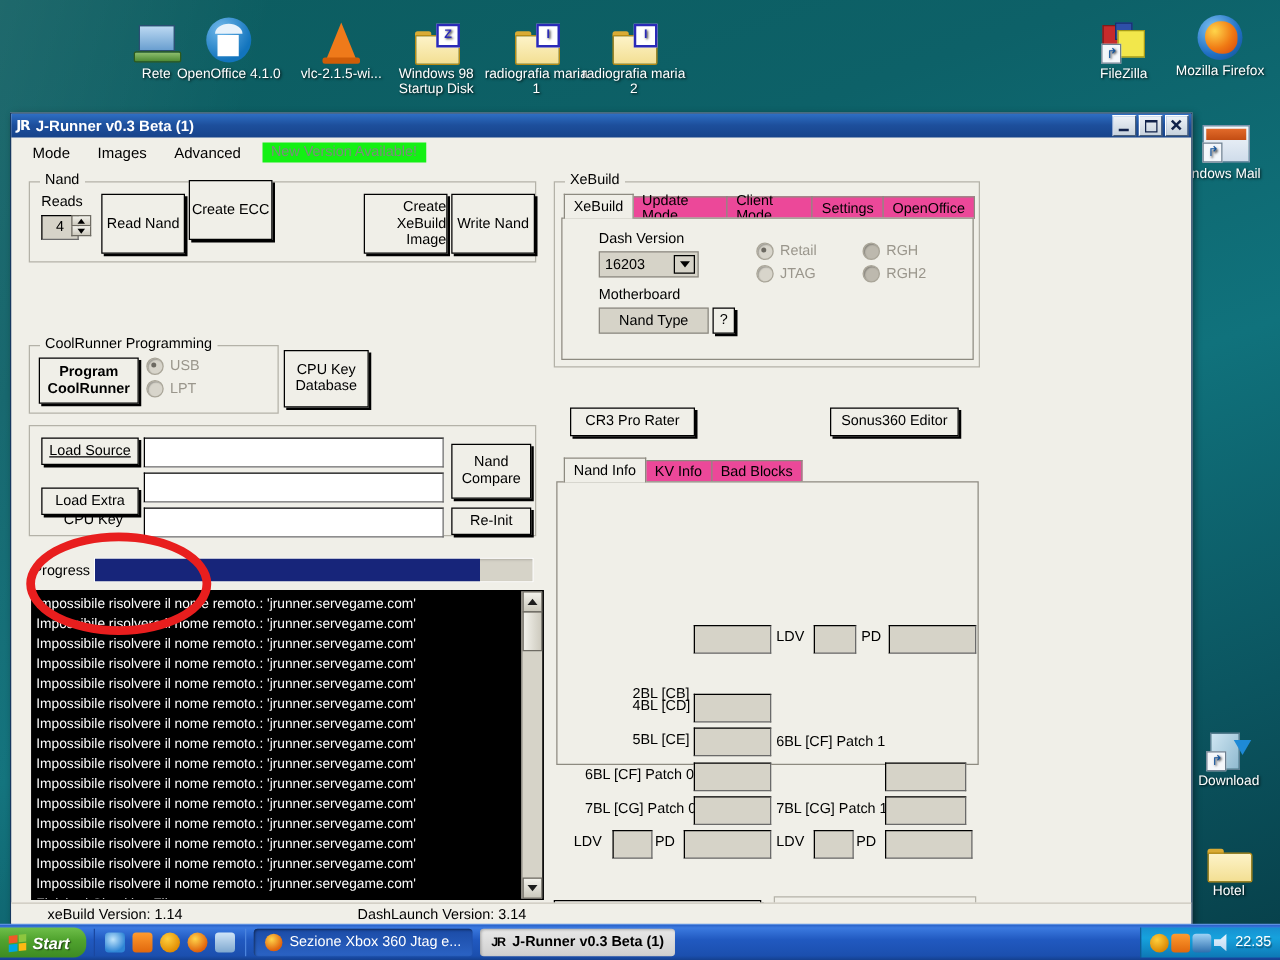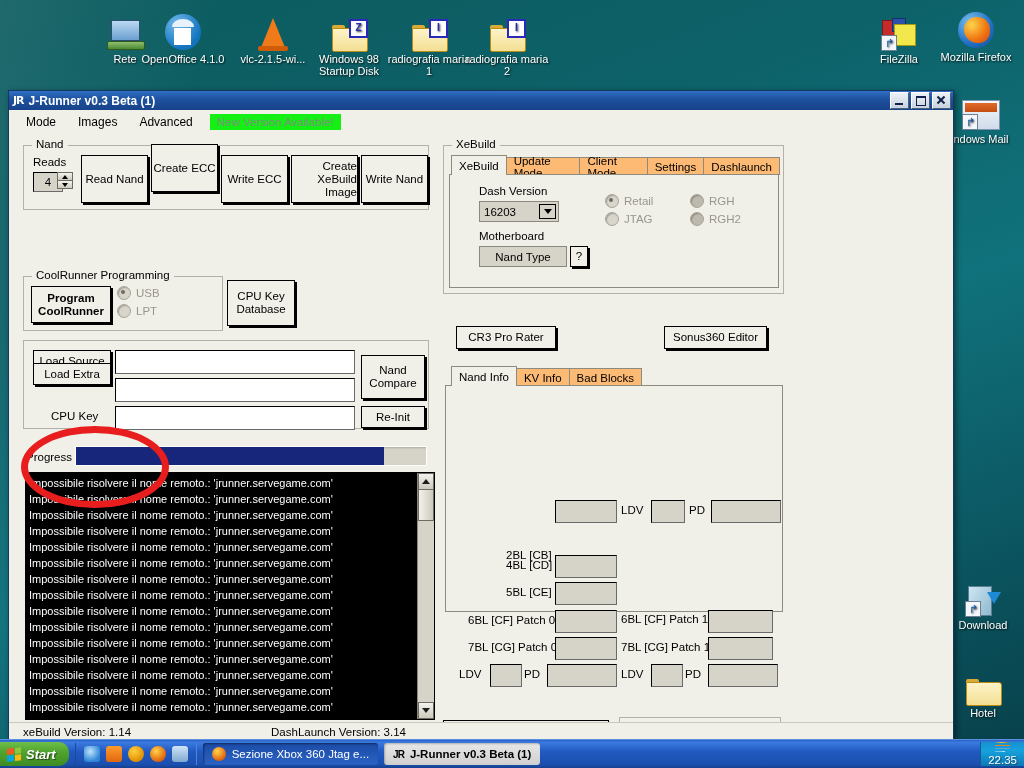--- a/index.html
+++ b/index.html
@@ -93,21 +93,21 @@
     font-size:11.5px;padding:1px 3px;color:#000;display:flex;align-items:center;}
   .ro{background:#d6d3c8;}
   .lab{position:absolute;font-size:11.5px;color:#000;}
   .radio{display:flex;align-items:center;gap:5px;font-size:11.5px;color:#9a968c;}
   .rdot{width:12px;height:12px;border-radius:50%;background:#d8d5cb;border:1px solid #a9a598;
     box-shadow:inset 1px 1px 1px rgba(0,0,0,.25);position:relative;}
   .rdot.on:after{content:"";position:absolute;left:3px;top:3px;width:4px;height:4px;border-radius:50%;background:#6d6a62;}
   .rdot.dk{background:#bdb9ae;}
   .tabstrip{display:flex;align-items:flex-end;height:19px;gap:0;padding-left:2px;}
   .tab{height:17px;padding:0 7px;font-size:11.5px;display:flex;align-items:center;
-    background:#fdba74;border:1px solid #8d8a80;border-bottom:none;color:#000;margin-right:-1px;}
+    background:#ec4899;border:1px solid #8d8a80;border-bottom:none;color:#000;margin-right:-1px;}
   .tab.sel{height:19px;background:#f0efe8;border-color:#8d8a80;position:relative;z-index:2;}
   .combo{background:#d6d3c8;border:1px solid #8b8880;display:flex;align-items:center;
     font-size:11.5px;padding-left:4px;color:#000;position:relative;}
   .combo .arr{position:absolute;right:2px;top:2px;bottom:2px;width:15px;background:#d6d3c8;border:1px solid #000;
     display:flex;align-items:center;justify-content:center;}
   .combo .arr:after{content:"";border-left:4px solid transparent;border-right:4px solid transparent;border-top:5px solid #000;}
   #console{position:absolute;background:#000;border:1px solid #000;overflow:hidden;}
   #console .lines{position:absolute;inset:2px 17px 2px 3px;color:#fff;
     font-family:Liberation Sans, sans-serif;font-size:11px;line-height:16px;white-space:nowrap;}
   .sbar{position:absolute;right:0;top:0;bottom:0;width:16px;background:#d6d3c8;border-left:1px solid #8b8880;}
@@ -131,21 +131,21 @@
     text-shadow:1px 1px 1px rgba(0,0,0,.55);}
   .flag{width:14px;height:13px;display:grid;grid-template-columns:1fr 1fr;grid-template-rows:1fr 1fr;gap:1px;transform:skewY(-6deg);}
   .flag i{display:block;}
   #qlaunch{display:flex;align-items:center;gap:6px;padding:0 8px;border-left:1px solid #1a47a0;border-right:1px solid #4b84dd;height:22px;}
   .qi{width:16px;height:16px;border-radius:3px;}
   .task{height:22px;margin-left:6px;padding:0 9px;display:flex;align-items:center;gap:6px;
     font-size:11.5px;color:#fff;border-radius:3px;max-width:175px;overflow:hidden;white-space:nowrap;}
   .task.a{background:linear-gradient(#1b4ba6,#2b63c4);box-shadow:inset 1px 1px 2px rgba(0,0,0,.45);}
   .task.b{background:linear-gradient(#e8e8e8,#cfcfcf);color:#000;font-weight:bold;box-shadow:inset 1px 1px 2px rgba(0,0,0,.25);}
   #tray{margin-left:auto;height:24px;display:flex;align-items:center;gap:2px;padding:0 7px;
-    background:linear-gradient(#1790d0 0%,#16a2dd 35%,#0d78b5 100%);border-left:1px solid #0c5f96;flex-direction:column;}
+    background:linear-gradient(#1790d0 0%,#16a2dd 35%,#0d78b5 100%);border-left:1px solid #0c5f96;}
   #tray .t{width:15px;height:15px;border-radius:3px;}
   #clock{color:#fff;font-size:11.5px;text-shadow:1px 1px 1px rgba(0,0,0,.4);}
 </style>
 </head>
 <body>
 
 <div id="desktop">
 
 
   <div class="dicon" style="left:82px;top:6px;">
@@ -310,23 +310,20 @@
       <span style="flex:1;background:linear-gradient(#f3f2ec,#ccc9bd);border:1px solid #6e6b63;border-top:none;display:flex;align-items:center;justify-content:center;">
         <span style="border-left:3px solid transparent;border-right:3px solid transparent;border-top:4px solid #000;"></span>
       </span>
     </div>
     <div class="btn" style="position:absolute;left:72px;top:23px;width:65px;height:46px;">
       <span>Read Nand</span>
       </div>
     <div class="btn" style="position:absolute;left:142px;top:12px;width:65px;height:46px;">
       <span>Create ECC</span>
       </div>
-    <div class="btn" style="position:absolute;left:212px;top:23px;width:65px;height:46px;">
-      <span>Write ECC</span>
-      </div>
     <div class="btn" style="position:absolute;left:282px;top:23px;width:65px;height:46px;text-align:right;">
       <span>Create XeBuild Image</span>
       </div>
     <div class="btn" style="position:absolute;left:352px;top:23px;width:65px;height:46px;">
       <span>Write Nand</span>
       </div>
 
     <div class="gbox" style="left:14px;top:144px;width:198px;height:53px;">
       <span class="gtitle">CoolRunner Programming</span>
     </div>
@@ -343,21 +340,21 @@
     </div>
     <div class="btn" style="position:absolute;left:218px;top:148px;width:66px;height:44px;">
       <span>CPU Key Database</span>
       </div>
 
     <div class="gbox" style="left:14px;top:208px;width:404px;height:87px;"></div>
     <div class="btn" style="position:absolute;left:24px;top:218px;width:76px;height:20px;text-decoration:underline;">
       <span>Load Source</span>
       </div>
     <div class="txt" style="position:absolute;left:106px;top:218px;width:232px;height:20px;"></div>
-    <div class="btn" style="position:absolute;left:24px;top:231px;width:76px;height:20px;justify-content:center;">
+    <div class="btn" style="position:absolute;left:24px;top:258px;width:76px;height:20px;justify-content:center;">
       <span>Load Extra</span>
       </div>
     <div class="txt" style="position:absolute;left:106px;top:246px;width:232px;height:20px;"></div>
     <span class="lab" style="left:42px;top:278px;">CPU Key</span>
     <div class="txt" style="position:absolute;left:106px;top:274px;width:232px;height:20px;"></div>
     <div class="btn" style="position:absolute;left:352px;top:223px;width:62px;height:42px;">
       <span>Nand Compare</span>
       </div>
     <div class="btn" style="position:absolute;left:352px;top:274px;width:62px;height:20px;">
       <span>Re-Init</span>
@@ -398,21 +395,21 @@
     </div>
 
     <div class="gbox" style="left:434px;top:13px;width:339px;height:147px;">
       <span class="gtitle">XeBuild</span>
     </div>
     <div class="tabstrip" style="position:absolute;left:440px;top:24px;width:328px;">
       <span class="tab sel">XeBuild</span>
       <span class="tab">Update Mode</span>
       <span class="tab">Client Mode</span>
       <span class="tab">Settings</span>
-      <span class="tab">Dashlaunch</span>
+      <span class="tab">OpenOffice</span>
     </div>
     <div style="position:absolute;left:440px;top:42px;width:328px;height:112px;border:1px solid #8d8a80;background:#f0efe8;"></div>
     <span class="lab" style="left:470px;top:53px;">Dash Version</span>
     <div class="combo" style="position:absolute;left:470px;top:69px;width:74px;height:19px;">
       <span>16203</span>
       <span class="arr"></span>
     </div>
     <span class="lab" style="left:470px;top:98px;">Motherboard</span>
     <div class="combo" style="position:absolute;left:470px;top:114px;width:86px;height:19px;justify-content:center;padding-left:0;">
       <span>Nand Type</span>
@@ -457,21 +454,21 @@
     <span class="lab" style="left:680px;top:372px;">PD</span>
     <div class="txt ro" style="position:absolute;left:702px;top:368px;width:62px;height:19px;"></div>
 
     <span class="lab" style="left:497px;top:427px;">4BL [CD]</span>
     <div class="txt ro" style="position:absolute;left:546px;top:423px;width:54px;height:19px;"></div>
     <span class="lab" style="left:497px;top:454px;">5BL [CE]</span>
     <div class="txt ro" style="position:absolute;left:546px;top:450px;width:54px;height:19px;"></div>
 
     <span class="lab" style="left:459px;top:482px;">6BL [CF] Patch 0</span>
     <div class="txt ro" style="position:absolute;left:546px;top:478px;width:54px;height:19px;"></div>
-    <span class="lab" style="left:612px;top:481px;">6BL [CF] Patch 1</span>
+    <span class="lab" style="left:612px;top:456px;">6BL [CF] Patch 1</span>
     <div class="txt ro" style="position:absolute;left:699px;top:478px;width:57px;height:19px;"></div>
 
     <span class="lab" style="left:459px;top:509px;">7BL [CG] Patch 0</span>
     <div class="txt ro" style="position:absolute;left:546px;top:505px;width:54px;height:19px;"></div>
     <span class="lab" style="left:612px;top:509px;">7BL [CG] Patch 1</span>
     <div class="txt ro" style="position:absolute;left:699px;top:505px;width:57px;height:19px;"></div>
 
     <span class="lab" style="left:450px;top:536px;">LDV</span>
     <div class="txt ro" style="position:absolute;left:481px;top:532px;width:24px;height:19px;"></div>
     <span class="lab" style="left:515px;top:536px;">PD</span>
@@ -489,21 +486,21 @@
       </div>
 
     <div class="gbox" style="left:610px;top:585px;width:160px;height:91px;"></div>
     <span class="lab" style="left:619px;top:596px;">IP :</span>
     <div class="txt" style="position:absolute;left:640px;top:592px;width:120px;height:19px;">192.168.1</div>
     <div class="btn" style="position:absolute;left:618px;top:620px;width:140px;height:22px;">
       <span>Get CPU Key</span>
       </div>
 
     <div id="statusbar">
-      <span style="padding-left:14px;">xeBuild Version:  1.14</span>
+      <span style="padding-left:29px;">xeBuild Version:  1.14</span>
       <span style="padding-left:140px;">DashLaunch Version:  3.14</span>
     </div>
   </div>
 </div>
 
 <div id="taskbar">
   <div id="start">
     <span class="flag">
       <i style="background:#f05a28"></i>
         <i style="background:#8dc63f"></i>

